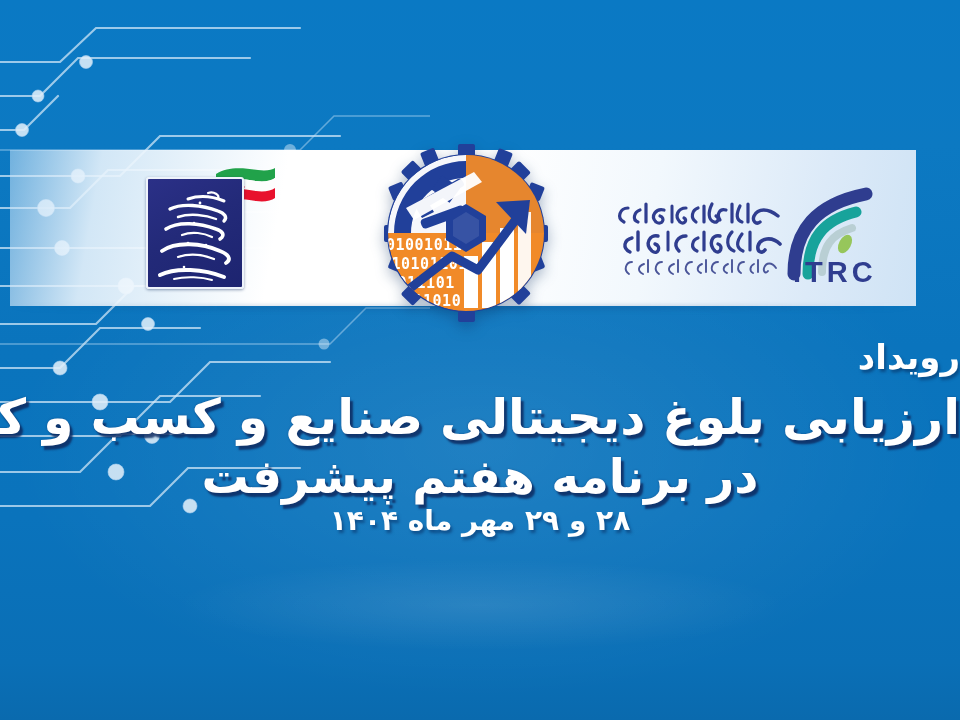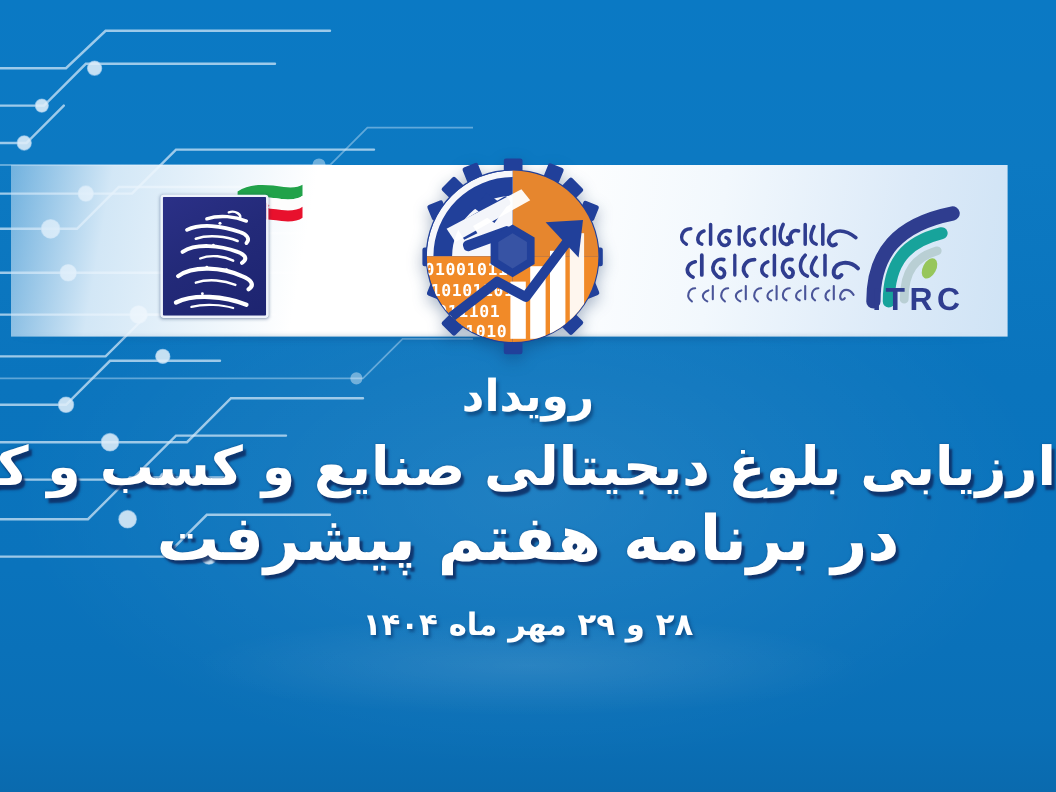--- a/index.html
+++ b/index.html
@@ -58,36 +58,37 @@
 
   
   .itrc { position:absolute; right:80px; top:186px; width:272px; height:100px; }
   .itrc svg { display:block; }
 
   
   .texts { position:absolute; left:0; top:336px; width:960px; text-align:center; }
   .lbl-event {
     font-family:"DejaVu Sans", sans-serif;
     direction:rtl;
-    font-size:40px; font-weight:bold; color:#ffffff;
+    font-size:34px; font-weight:bold; color:#ffffff;
     letter-spacing:.5px;
     text-shadow:2px 3px 3px rgba(7,45,95,.55);
     line-height:1.25;
+    text-align:right;
   }
   .title {
     direction:rtl;
     color:#ffffff; font-weight:bold;
     text-shadow:3px 4px 2px rgba(14,42,96,.85), 0 0 2px rgba(18,50,105,.6);
     line-height:1.12;
     white-space:nowrap;
   }
   .title.l1 { font-size:49px; margin-top:12px; letter-spacing:0px; }
-  .title.l2 { font-size:57px; margin-top:6px; }
+  .title.l2 { font-size:47px; margin-top:6px; }
   .date {
-    direction:rtl; margin-top:28px;
+    direction:rtl; 
     font-size:28px; font-weight:bold; color:#ffffff;
     text-shadow:2px 3px 3px rgba(8,46,98,.55);
     letter-spacing:1px;
   }
   .softglow{
     position:absolute; left:180px; top:560px; width:600px; height:90px;
     background:radial-gradient(ellipse at center, rgba(255,255,255,.10), rgba(255,255,255,0) 72%);
     pointer-events:none;
   }
 </style>

